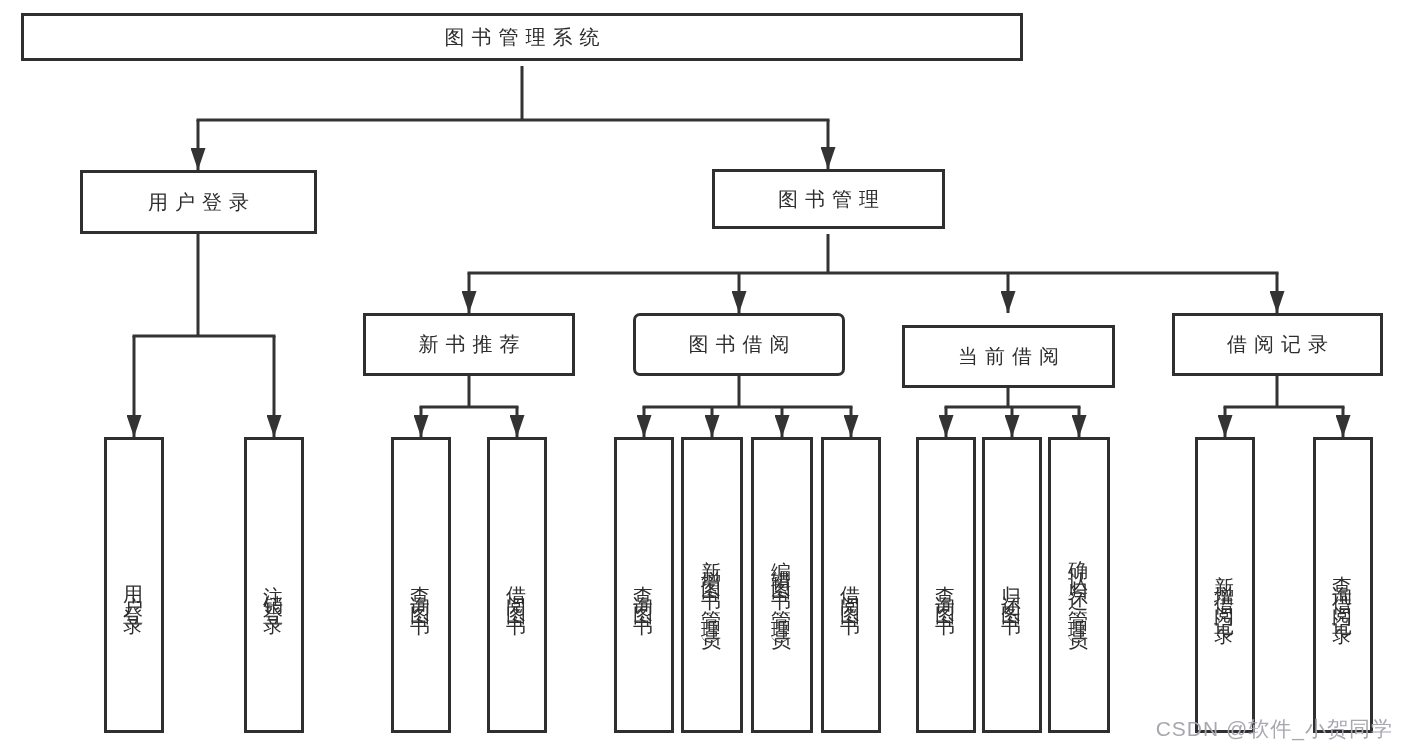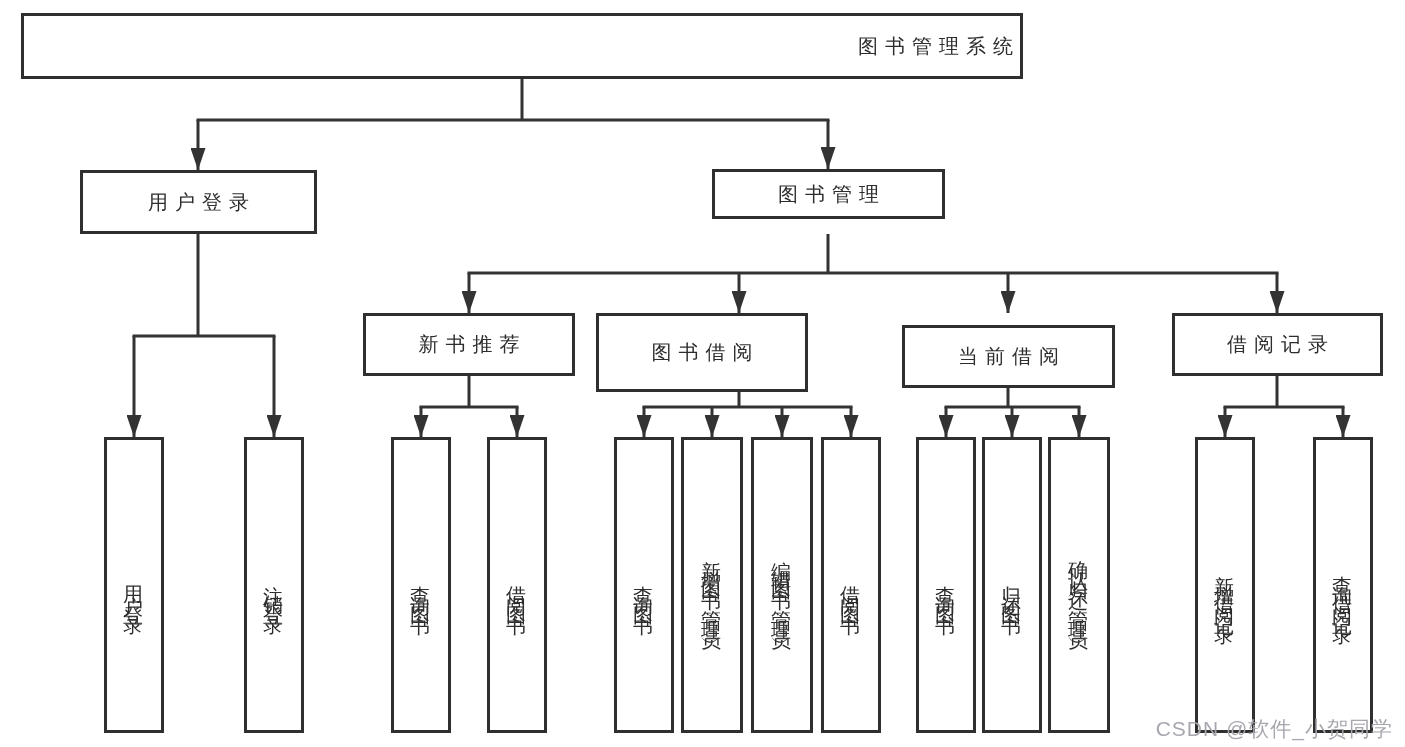--- a/index.html
+++ b/index.html
@@ -106,35 +106,35 @@
       <path class="ln" d="M1079,407 V437" marker-end="url(#ah)"></path>
     </g>
 
     <g>
       <path class="ln" d="M1277,376 V407 M1223.5,407 H1344.5"></path>
       <path class="ln" d="M1225,407 V437" marker-end="url(#ah)"></path>
       <path class="ln" d="M1343,407 V437" marker-end="url(#ah)"></path>
     </g>
   </svg>
 
-  <div class="node hnode" style="left:21px; top:13px; width:1002px; height:66px;justify-content:flex-end;">
+  <div class="node hnode" style="left:21px; top:13px; width:1002px; height:48px;">
     <span>图书管理系统</span>
   </div>
 
   <div class="node hnode" style="left:80px; top:170px; width:237px; height:64px;">
     <span>用户登录</span>
   </div>
-  <div class="node hnode" style="left:712px; top:169px; width:233px; height:50px;">
+  <div class="node hnode" style="left:712px; top:169px; width:233px; height:60px;">
     <span>图书管理</span>
   </div>
 
   <div class="node hnode" style="left:363px; top:313px; width:212px; height:63px;">
     <span>新书推荐</span>
   </div>
-  <div class="node hnode" style="left:596px; top:313px; width:212px; height:79px;">
+  <div class="node hnode" style="left:633px; top:313px; width:212px; height:63px;border-radius:7px;">
     <span>图书借阅</span>
   </div>
   <div class="node hnode" style="left:902px; top:313px; width:213px; height:63px;margin-top:12px;">
     <span>当前借阅</span>
   </div>
   <div class="node hnode" style="left:1172px; top:313px; width:211px; height:63px;justify-content:center;">
     <span>借阅记录</span>
   </div>
 
   <div class="node vnode" style="left:104px; top:437px; width:60px; height:296px;">

